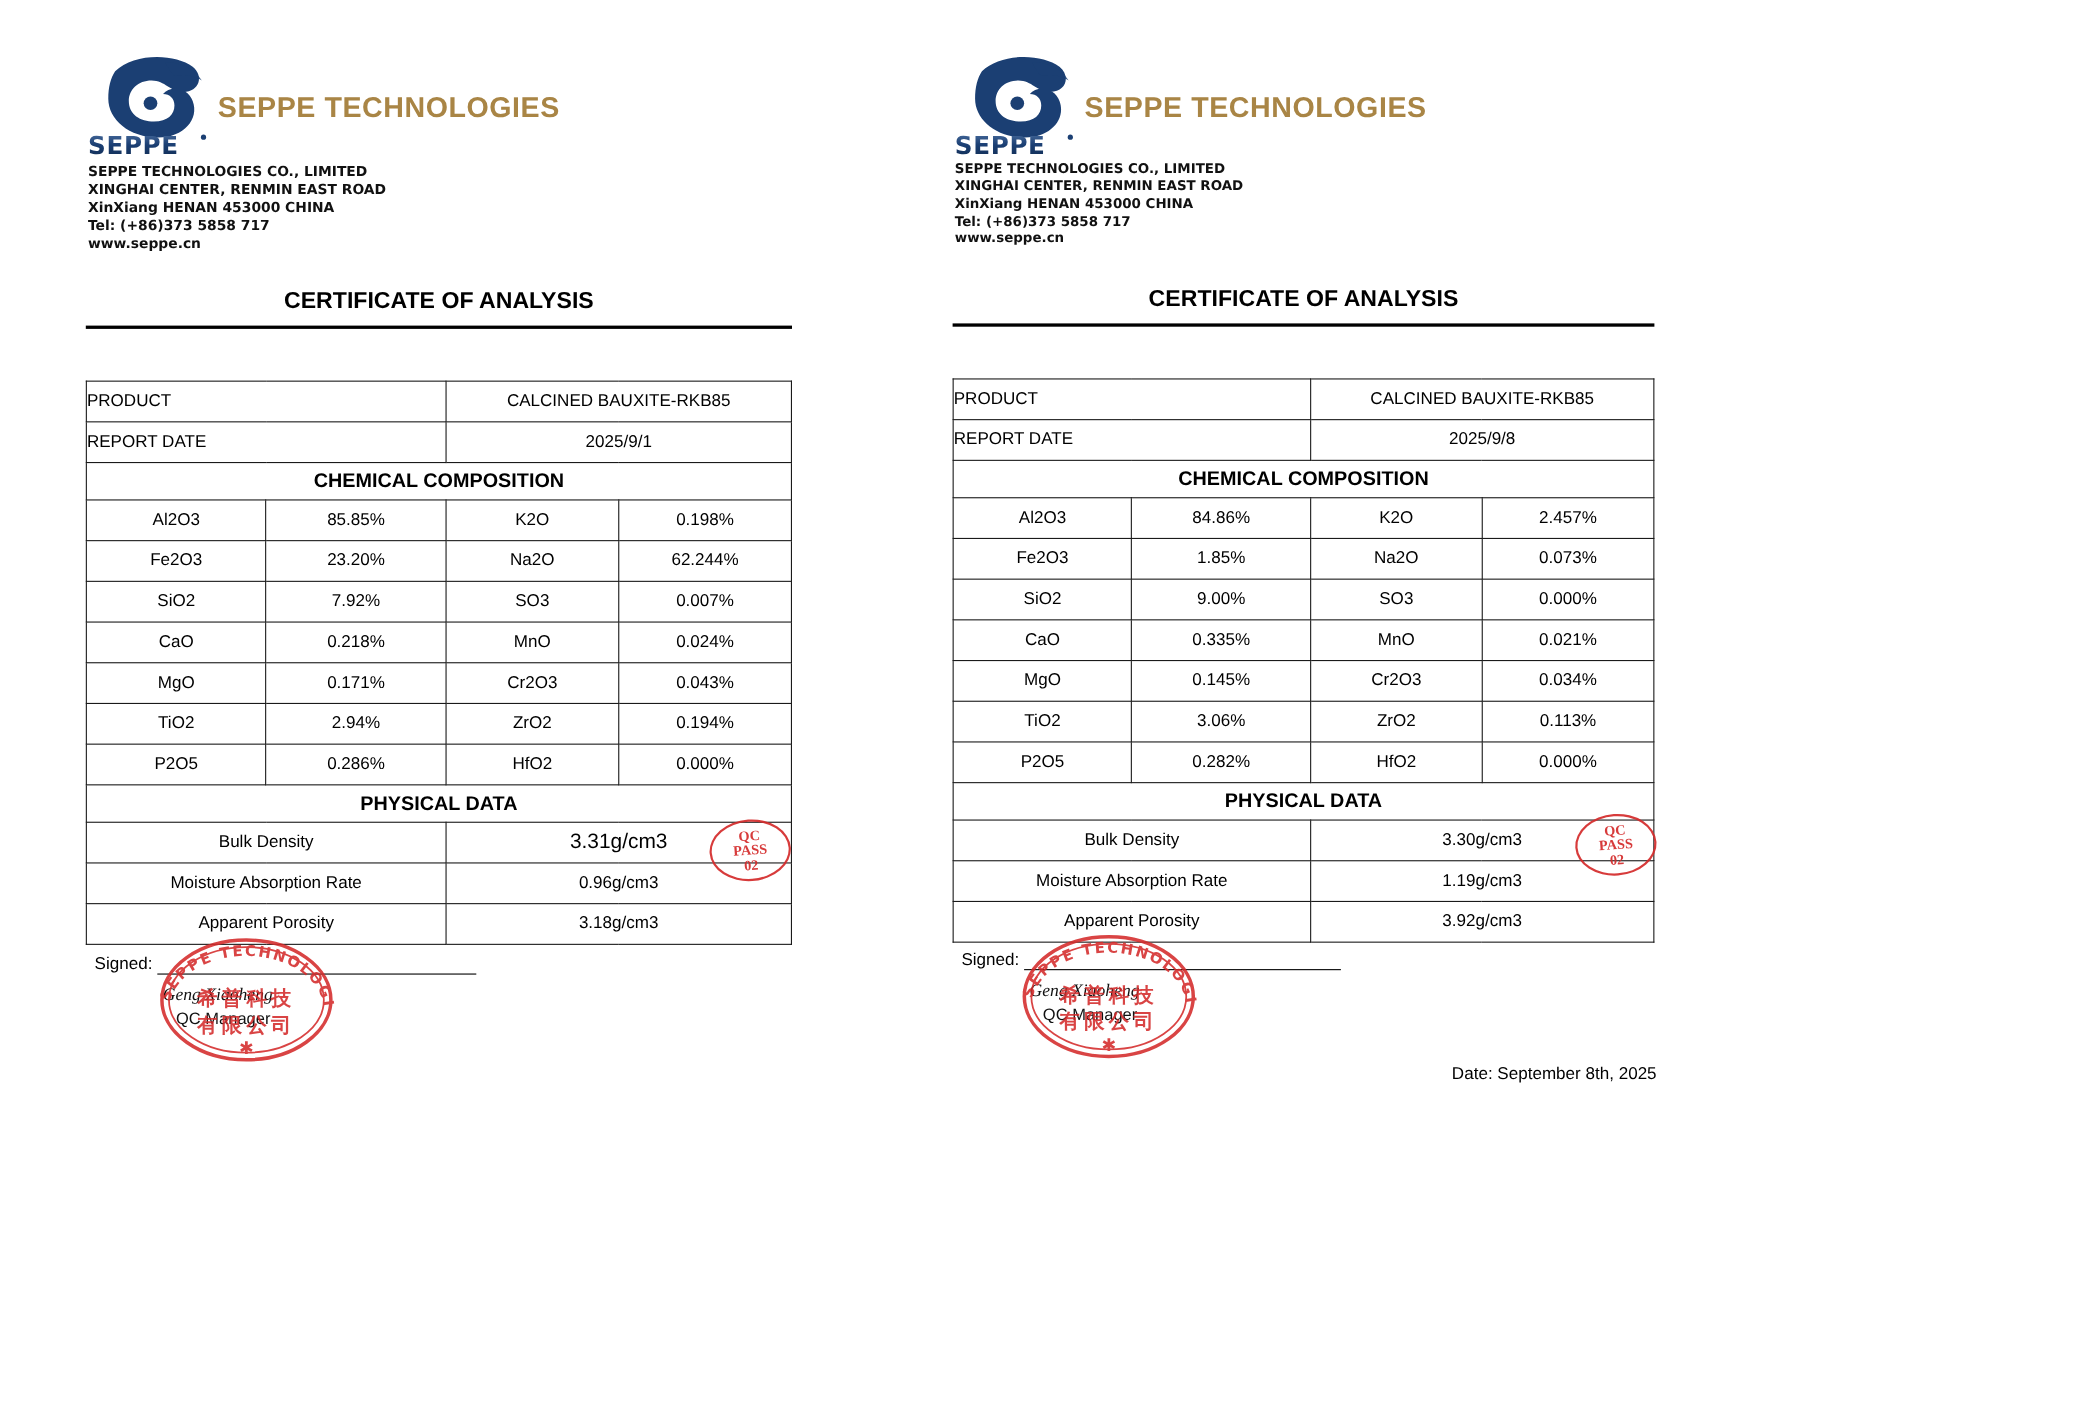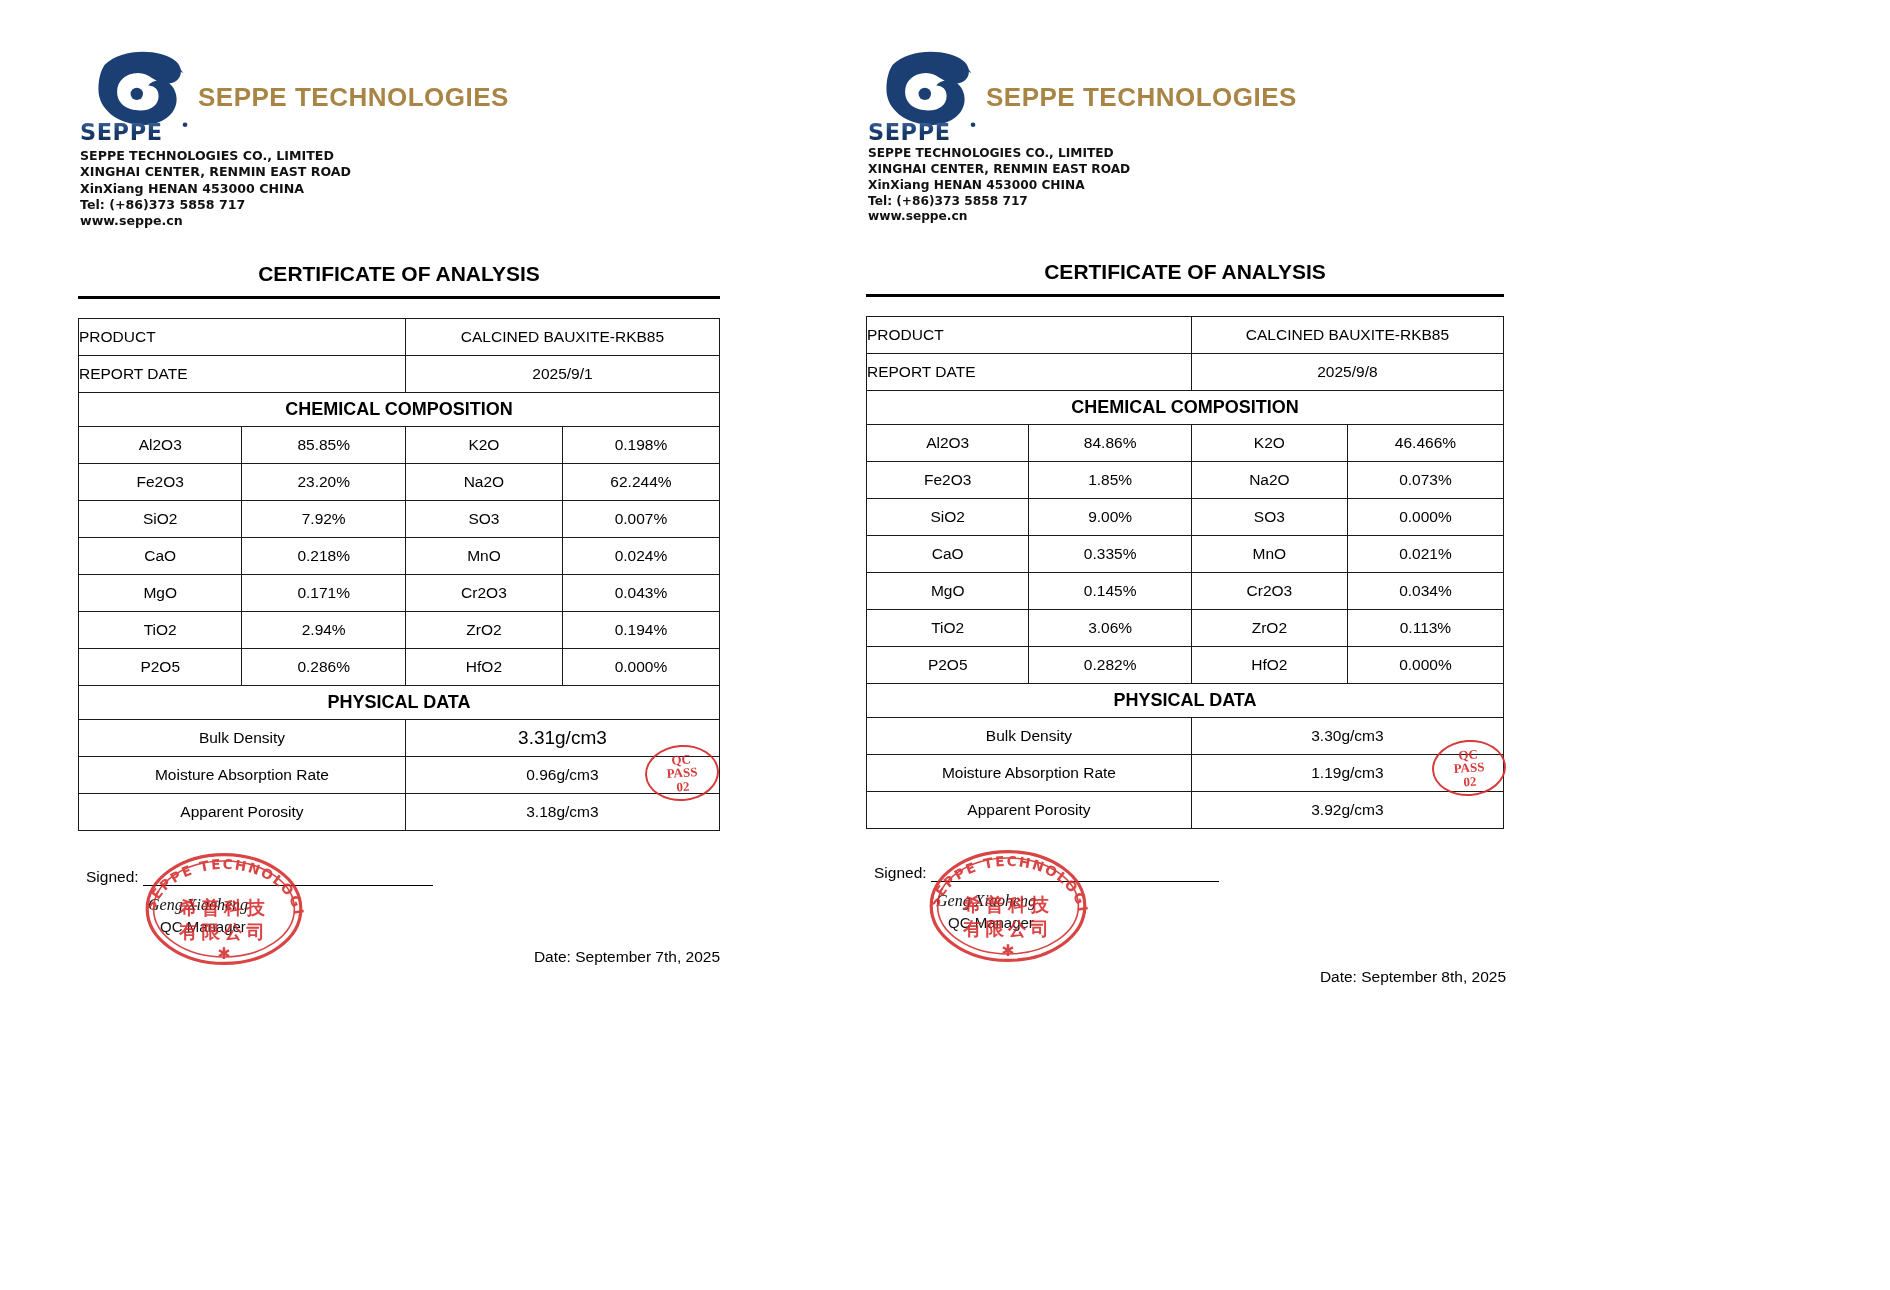--- a/index.html
+++ b/index.html
@@ -47,20 +47,21 @@
     color: #000;
     font-family: "Liberation Sans", sans-serif;
   }
   .title-rule { border-top: 3px solid #000; }
 
   
   table.coa {
     border-collapse: collapse;
     width: 100%;
     table-layout: fixed;
+    margin-top: 28px;
   }
   table.coa td {
     border: 1.6px solid #1a1a1a;
     padding: 0;
     color: #000;
     font-family: "Liberation Sans", sans-serif;
     background: transparent;
   }
   .cell-l { text-align: left; padding-left: 10px; }
   .cell-c { text-align: center; }
@@ -287,22 +288,20 @@
     <ellipse cx="110" cy="80" rx="88" ry="60" fill="none" stroke="#d42b2b" stroke-width="2"></ellipse>
     <text font-family="DejaVu Sans, sans-serif" font-size="17" font-weight="bold" fill="#d42b2b" letter-spacing="2.2">
       <textPath href="#arcTop" startOffset="4%">SEPPE TECHNOLOGIES CO.,LIMITED</textPath>
     </text>
     <text x="110" y="86" text-anchor="middle" font-family="DejaVu Sans, sans-serif" font-size="23" font-weight="bold" fill="#d42b2b" letter-spacing="5">希普科技</text>
     <text x="110" y="116" text-anchor="middle" font-family="DejaVu Sans, sans-serif" font-size="23" font-weight="bold" fill="#d42b2b" letter-spacing="5">有限公司</text>
     <text x="110" y="142" text-anchor="middle" font-family="DejaVu Sans, sans-serif" font-size="20" fill="#d42b2b">✱</text>
   </svg>
     </div>
 
-    <div class="date-line" style="position:absolute;left:78px;
-          top:948px;width:642px;font-size:15.5px">Date: September 7th, 2025</div>
 
   </div>
   <div class="cert">
 
     <div class="hdr">
       <div style="position:absolute;left:-71px;top:42px;
                   width:112px;height:104px">
         <svg viewBox="0 0 108 100">
     <g fill="#1b3f73">
       <path d="M18 22 C34 6, 70 6, 86 18 C96 26, 92 40, 78 40 C66 40, 62 30, 50 30
@@ -364,21 +363,21 @@
             <td class="cell-c" colspan="2" style="height:37px;font-size:15.5px">2025/9/8</td>
           </tr>
           <tr>
             <td class="section-hd" colspan="4" style="height:34px;font-size:18px">CHEMICAL COMPOSITION</td>
           </tr>
 
     <tr>
       <td class="cell-c" style="height:37px;font-size:15.5px">Al2O3</td>
       <td class="cell-c" style="height:37px;font-size:15.5px">84.86%</td>
       <td class="cell-c" style="height:37px;font-size:15.5px">K2O</td>
-      <td class="cell-c" style="height:37px;font-size:15.5px">46.466%</td>
+      <td class="cell-c" style="height:37px;font-size:15.5px">2.457%</td>
     </tr>
     <tr>
       <td class="cell-c" style="height:37px;font-size:15.5px">Fe2O3</td>
       <td class="cell-c" style="height:37px;font-size:15.5px">1.85%</td>
       <td class="cell-c" style="height:37px;font-size:15.5px">Na2O</td>
       <td class="cell-c" style="height:37px;font-size:15.5px">0.073%</td>
     </tr>
     <tr>
       <td class="cell-c" style="height:37px;font-size:15.5px">SiO2</td>
       <td class="cell-c" style="height:37px;font-size:15.5px">9.00%</td>

